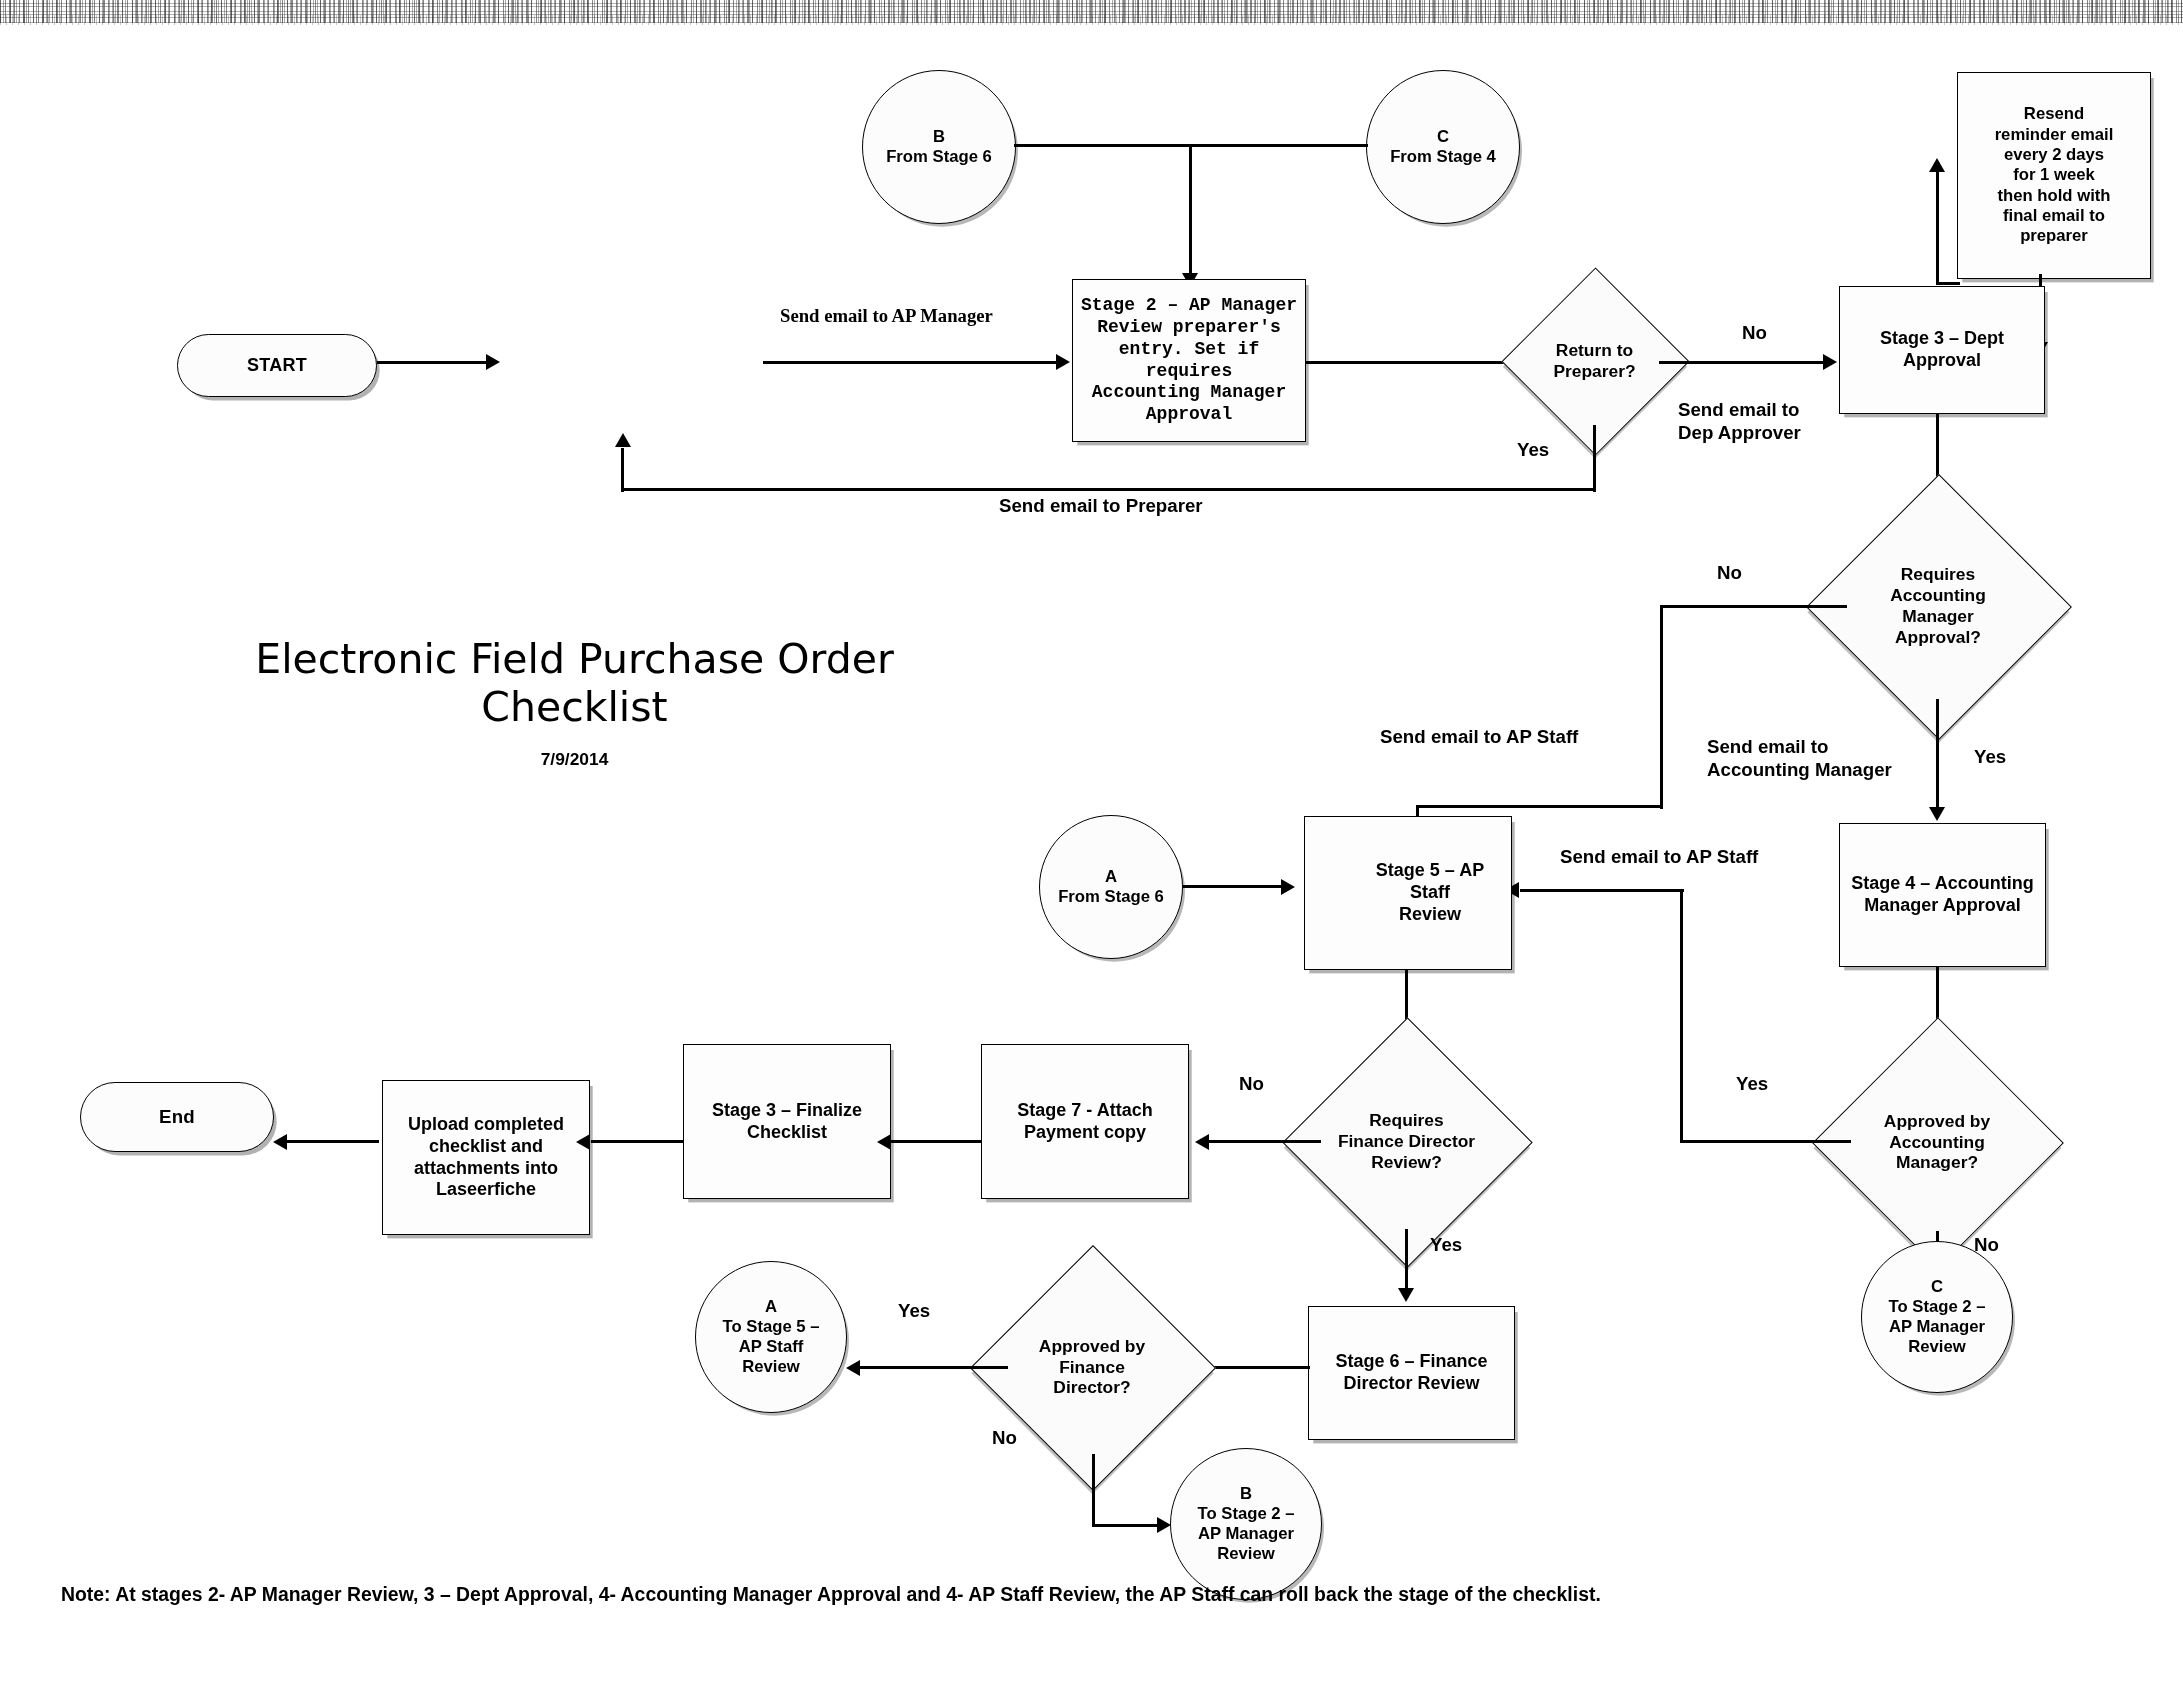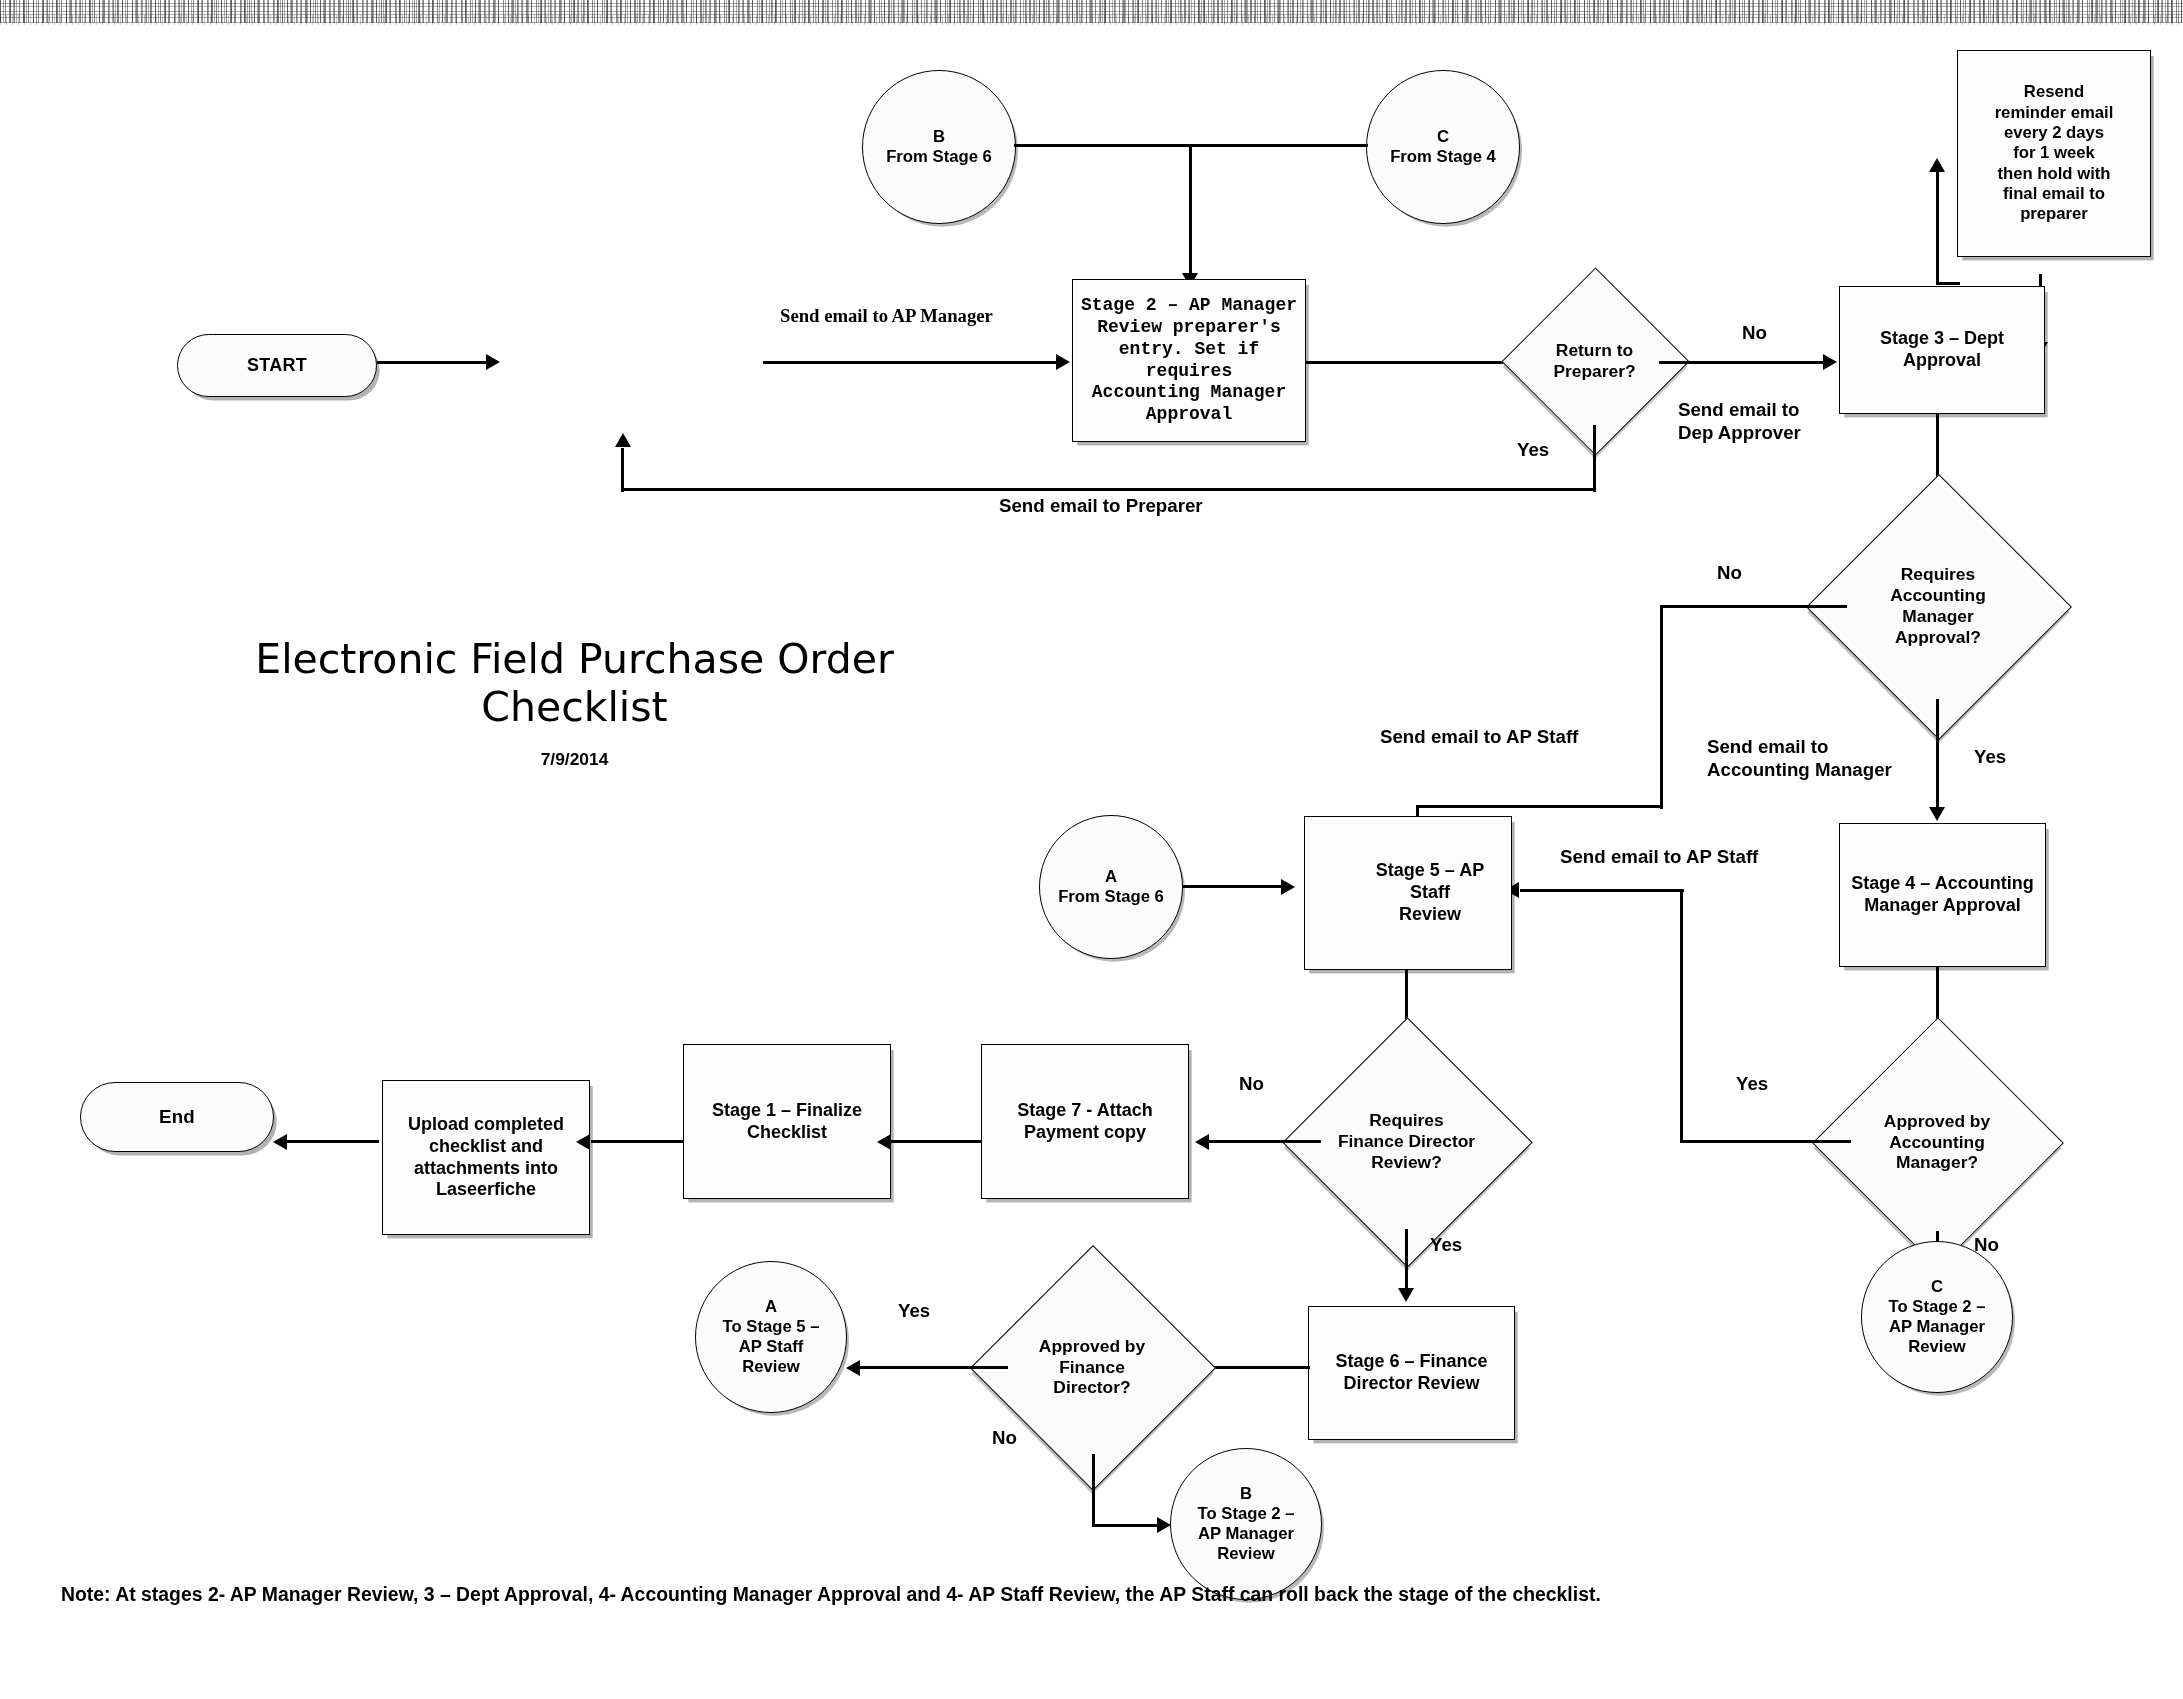--- a/index.html
+++ b/index.html
@@ -131,21 +131,21 @@
   <div class="ln lnh" style="left:1659px;top:361px;width:167px;"></div>
   <div class="ar ar-r" style="left:1823px;top:354px;"></div>
 
   <div class="elabel" style="left:1517px;top:438px;font-size:18.7px;">Yes</div>
   <div class="ln lnv" style="left:1593px;top:425px;height:67px;"></div>
   <div class="ln lnh" style="left:621px;top:488px;width:975px;"></div>
   <div class="ln lnv" style="left:621px;top:448px;height:44px;"></div>
   <div class="ar ar-u" style="left:615px;top:433px;"></div>
   <div class="elabel" style="left:999px;top:494px;font-size:18.7px;">Send email to Preparer</div>
 
-  <div class="node box" style="left:1957px;top:50px;width:194px;height:207px;font-size:16.7px;">
+  <div class="node box" style="left:1957px;top:72px;width:194px;height:207px;font-size:16.7px;">
     <div class="txt" style="white-space:pre-line;">Resend
 reminder email
 every 2 days
 for 1 week
 then hold with
 final email to
 preparer</div>
   </div>
 
   <div class="ln lnv" style="left:1936px;top:172px;height:112px;"></div>
@@ -260,21 +260,21 @@
     <div class="txt" style="white-space:pre-line;">Upload completed
 checklist and
 attachments into
 Laseerfiche</div>
   </div>
 
   <div class="ln lnh" style="left:591px;top:1140px;width:92px;"></div>
   <div class="ar ar-l" style="left:576px;top:1134px;"></div>
 
   <div class="node box" style="left:683px;top:1044px;width:208px;height:155px;font-size:18px;">
-    <div class="txt" style="white-space:pre-line;">Stage 1 – Finalize
+    <div class="txt" style="white-space:pre-line;">Stage 3 – Finalize
 Checklist</div>
   </div>
 
   <div class="ln lnh" style="left:891px;top:1140px;width:90px;"></div>
   <div class="ar ar-l" style="left:877px;top:1134px;"></div>
 
   <div class="node box" style="left:981px;top:1044px;width:208px;height:155px;font-size:18px;">
     <div class="txt" style="white-space:pre-line;">Stage 7 - Attach
 Payment copy</div>
   </div>

